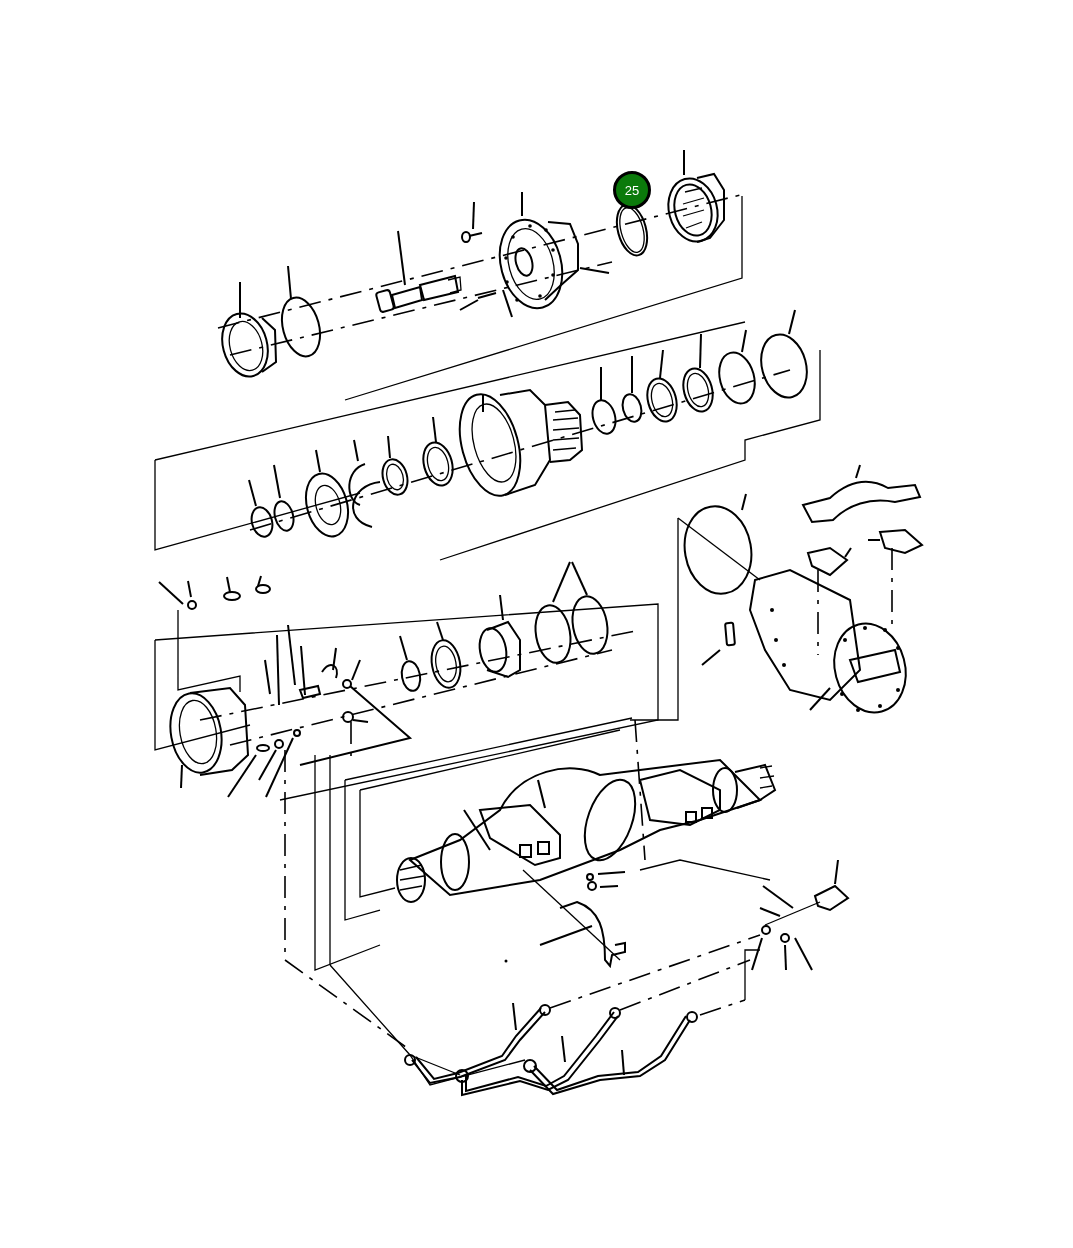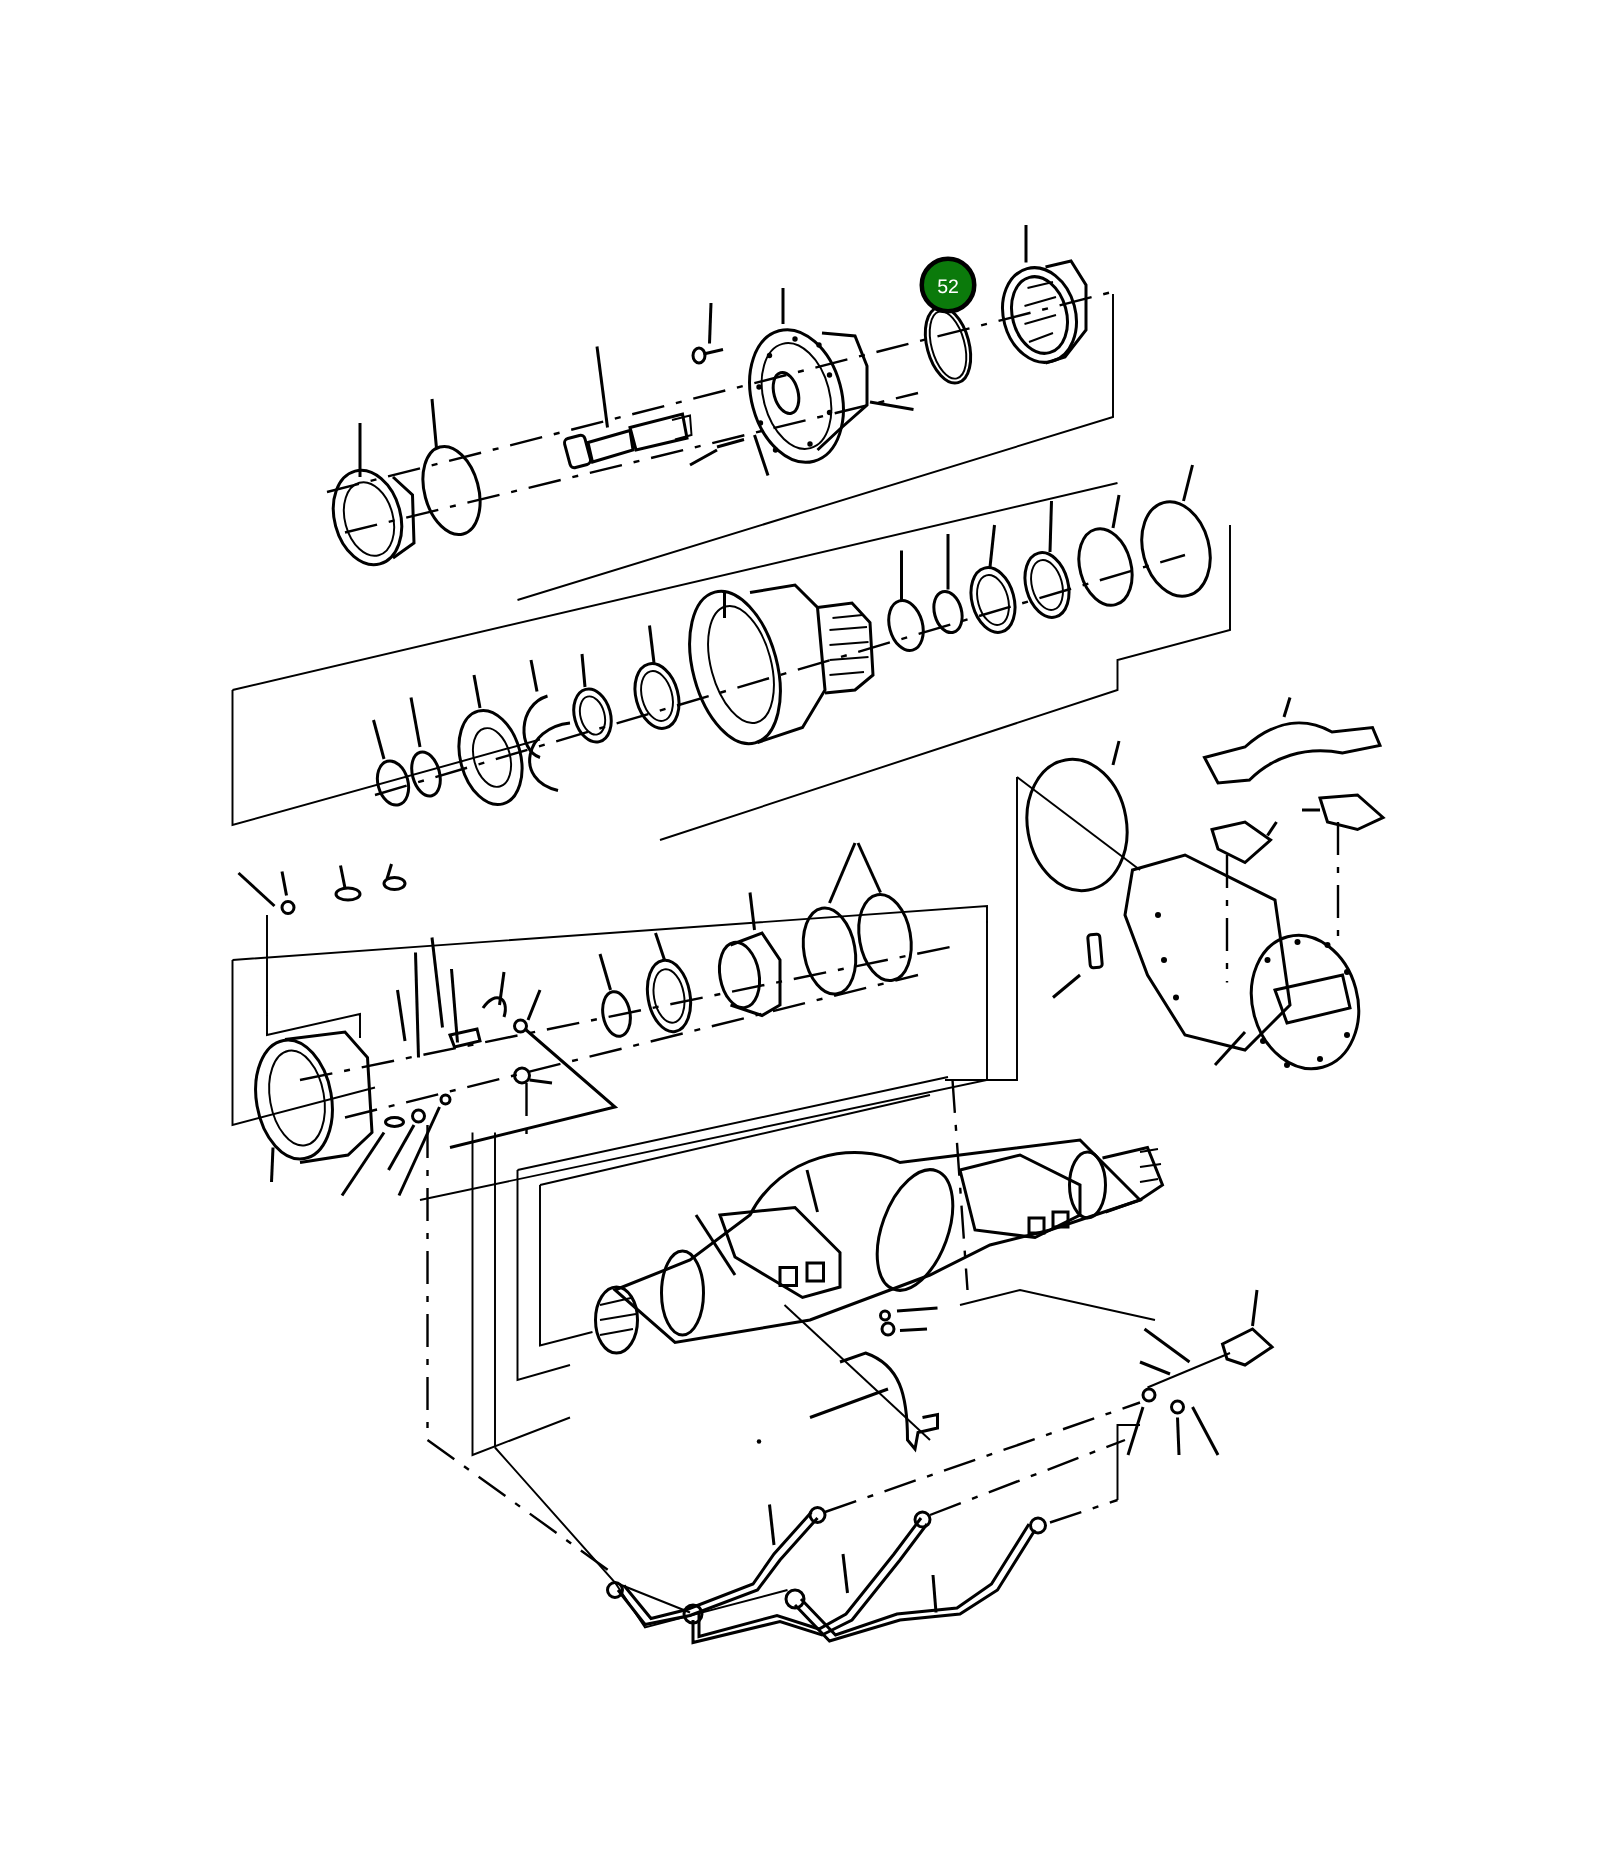--- a/index.html
+++ b/index.html
@@ -296,14 +296,14 @@
     <circle class="ln" cx="785" cy="938" r="4"></circle>
     <line class="ln" x1="752" y1="970" x2="762" y2="938"></line>
     <line class="ln" x1="786" y1="970" x2="785" y2="945"></line>
     <line class="ln" x1="812" y1="970" x2="795" y2="938"></line>
     <line class="ln" x1="763" y1="886" x2="793" y2="908"></line>
     <line class="ln" x1="760" y1="908" x2="780" y2="916"></line>
   </g>
 </svg>
 
 <div class="callout-circle" style="left: 613px; top: 171px; width: 38px; height: 38px; background: rgb(11, 122, 11); border-color: rgb(0, 0, 0); color: rgb(255, 255, 255);">
-  <span>52</span>
+  <span>25</span>
 </div>
 
 </body></html>

